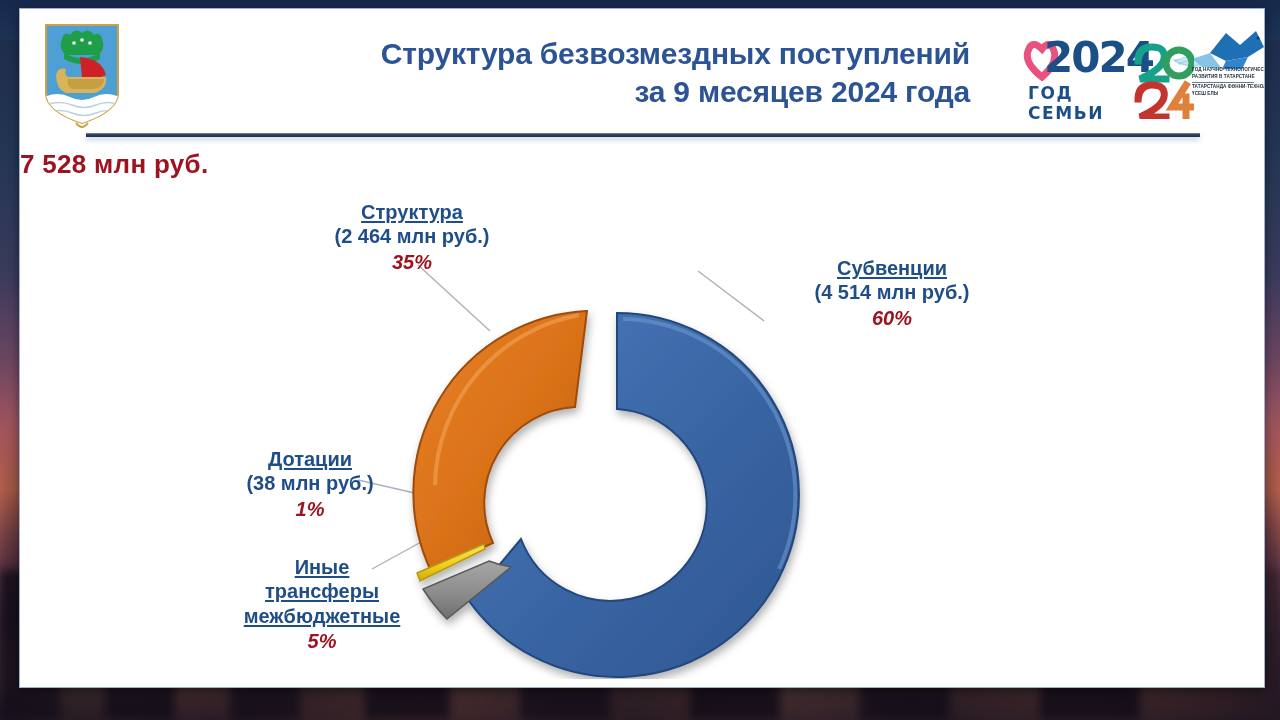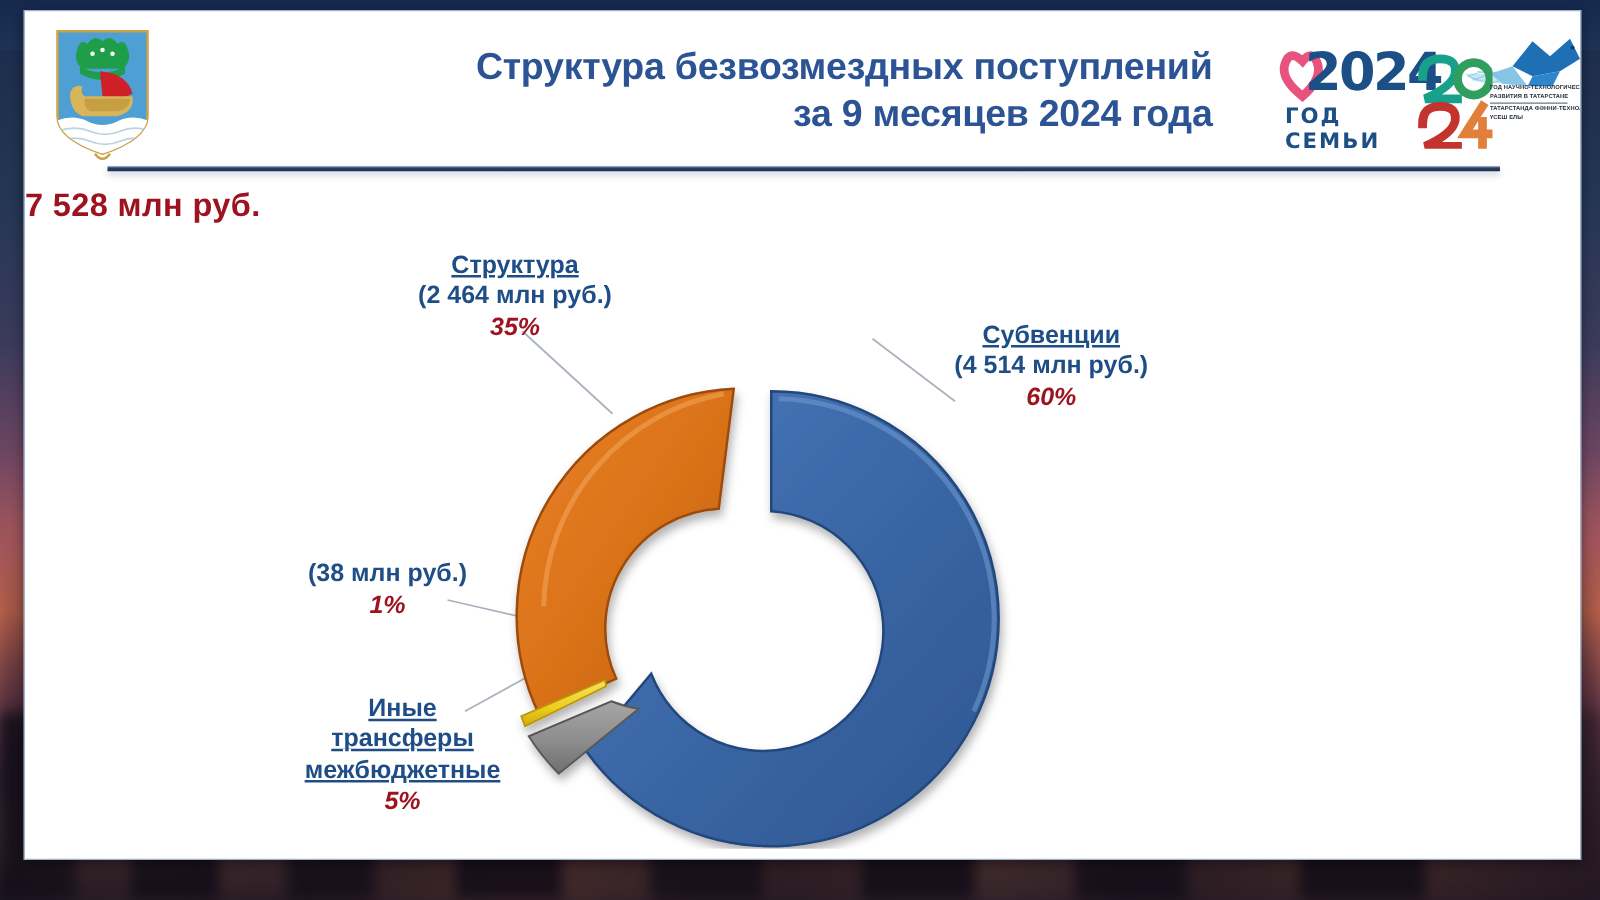--- a/index.html
+++ b/index.html
@@ -112,21 +112,21 @@
   .label{position:absolute;text-align:center;line-height:1.22;}
   .label .name{
     color:#1f4e87;font-size:20px;font-weight:bold;
     text-decoration:underline;text-underline-offset:2px;
     display:block;
   }
   .label .amount{color:#1f4e87;font-size:20px;font-weight:bold;display:block;}
   .label .pct{color:#9e1320;font-size:20px;font-weight:bold;display:block;margin-top:1px;font-style:italic;}
 
   #lbl-subsidii{left:272px;top:191px;width:240px;}
-  #lbl-subventsii{left:696px;top:247px;width:250px;}
+  #lbl-subventsii{left:747px;top:247px;width:250px;}
   #lbl-dotatsii{left:190px;top:438px;width:200px;}
   #lbl-inye{left:182px;top:546px;width:240px;}
 
   
   #leaders{position:absolute;left:0;top:0;width:1244px;height:678px;pointer-events:none;}
 </style>
 </head>
 <body>
 
 <div id="backdrop">
@@ -292,20 +292,21 @@
     <span class="pct">35%</span>
   </div>
 
   <div class="label" id="lbl-subventsii">
     <span class="name">Субвенции</span>
     <span class="amount">(4 514 млн руб.)</span>
     <span class="pct">60%</span>
   </div>
 
   <div class="label" id="lbl-dotatsii">
+    <span class="name">Дотации</span>
     <span class="amount">(38 млн руб.)</span>
     <span class="pct">1%</span>
   </div>
 
   <div class="label" id="lbl-inye">
     <span class="name">Иные</span>
     <span class="name">трансферы</span>
     <span class="name">межбюджетные</span>
     <span class="pct">5%</span>
   </div>

